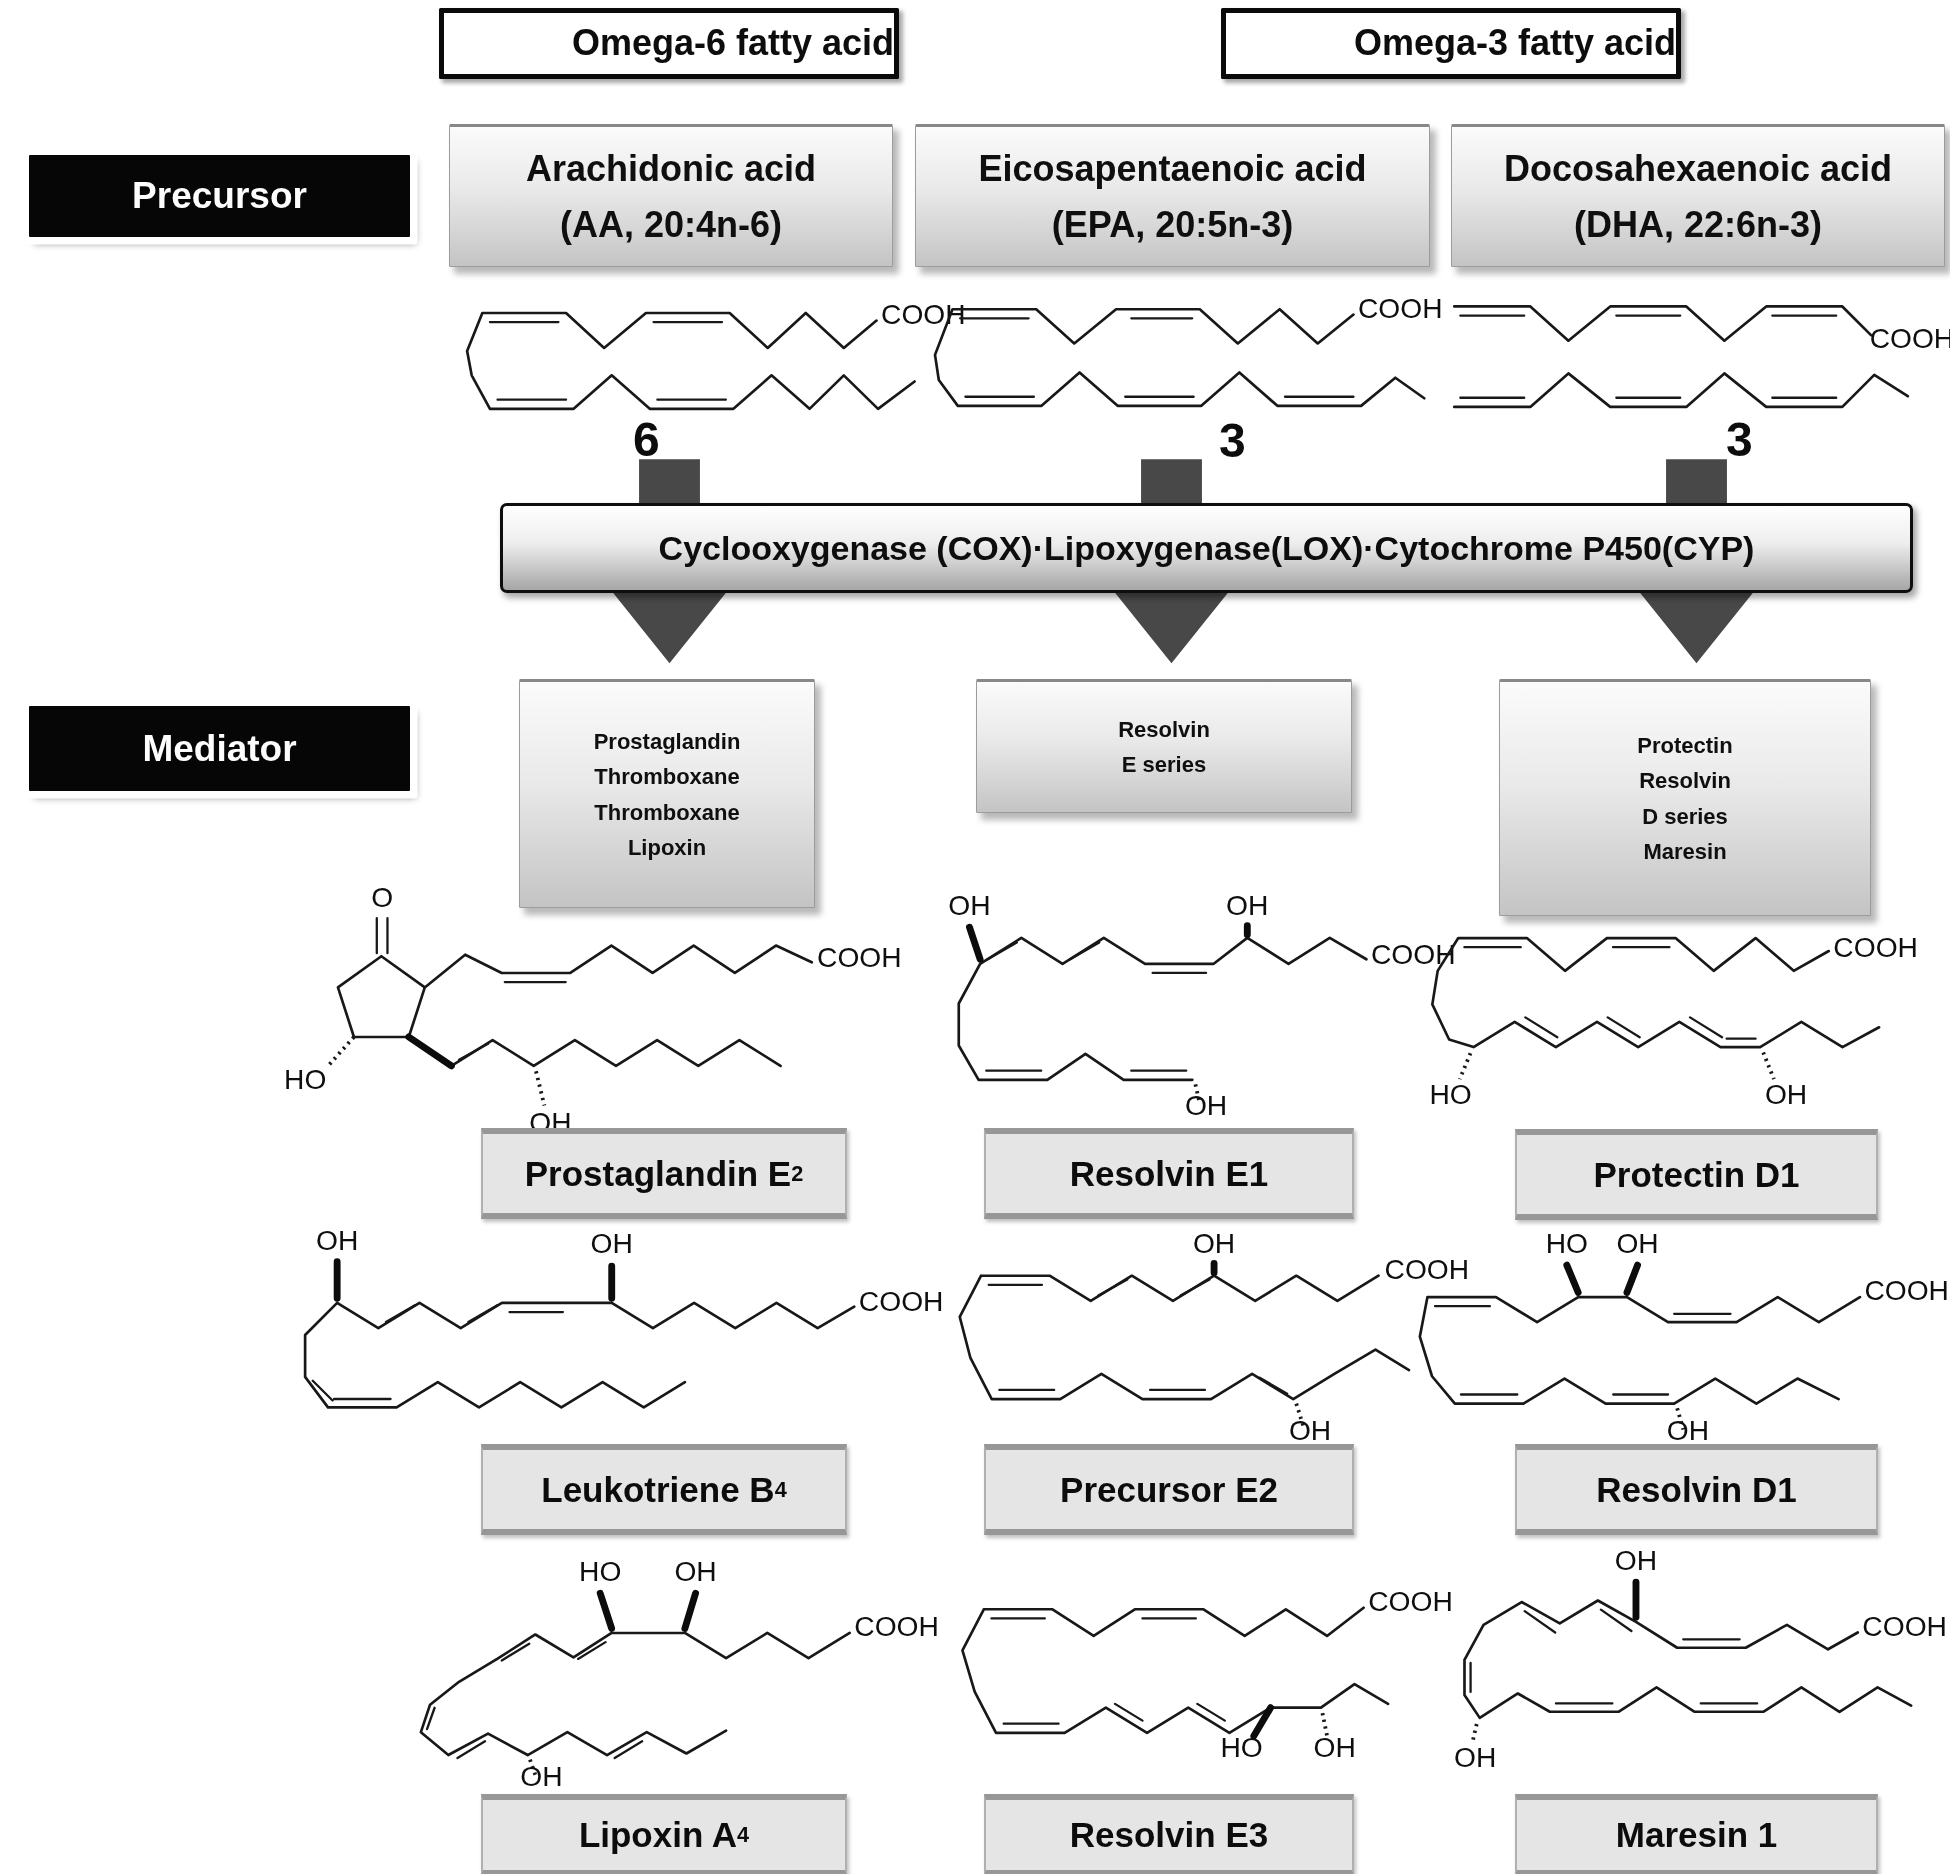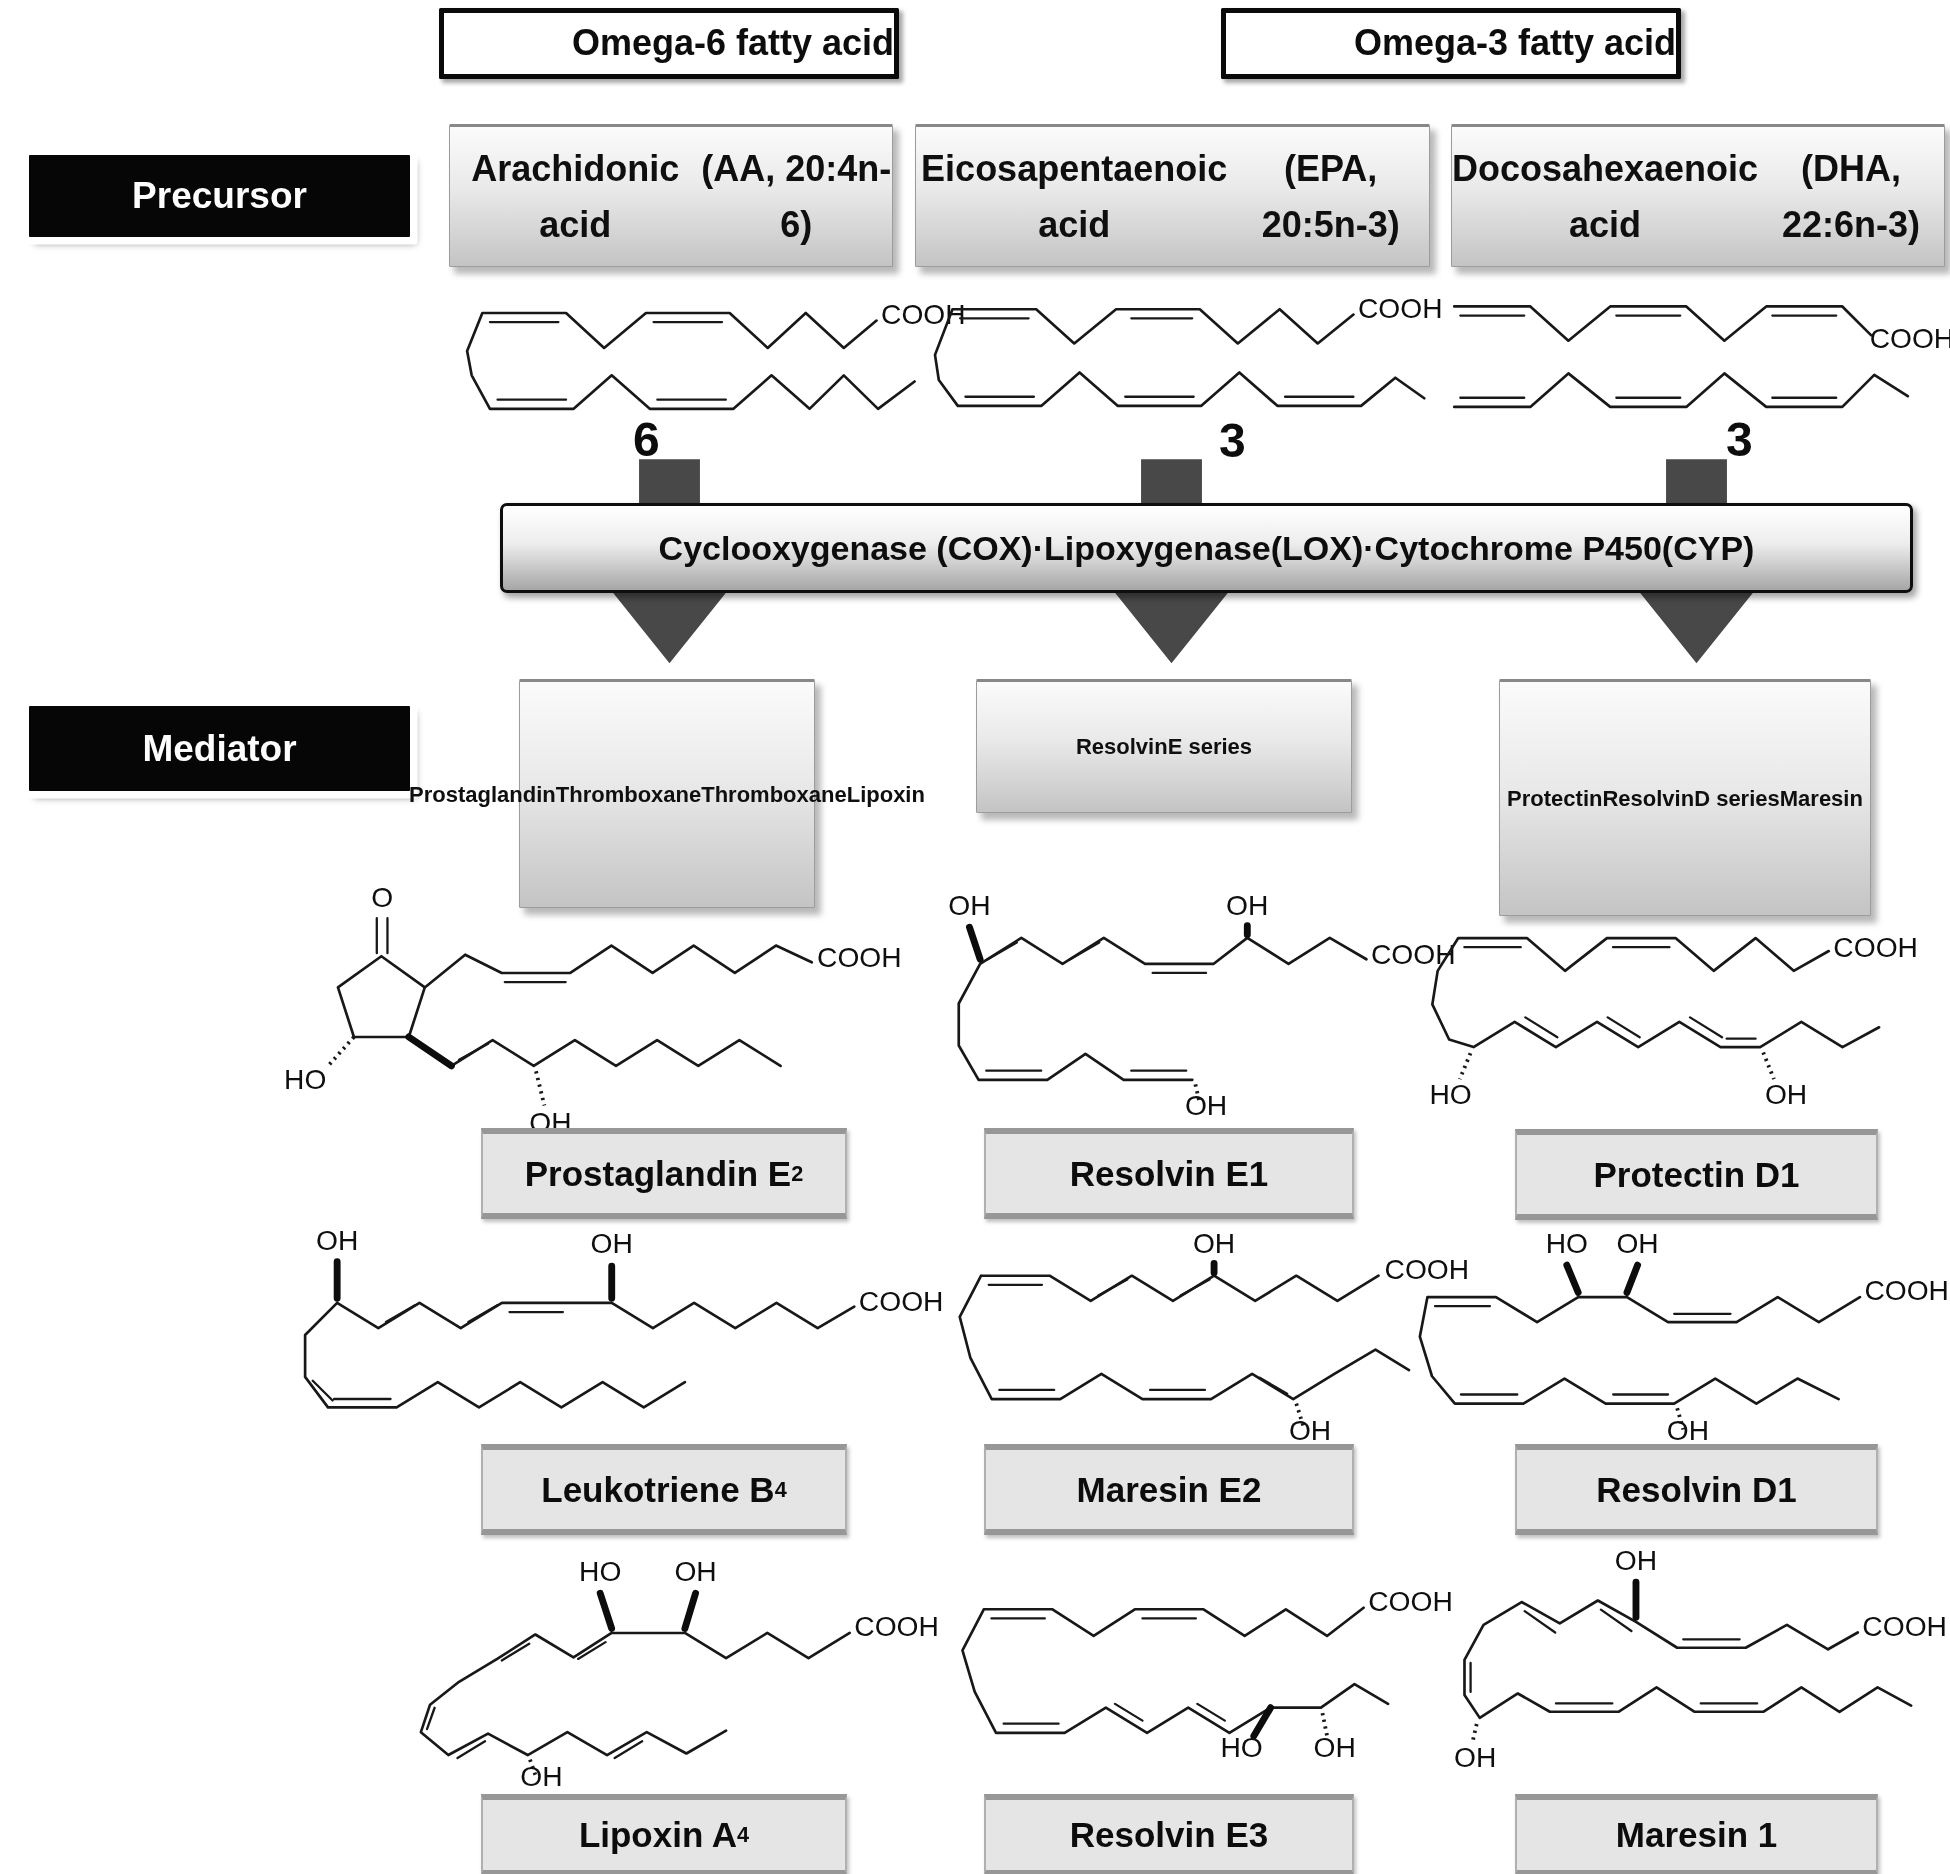--- a/index.html
+++ b/index.html
@@ -4,21 +4,21 @@
 <style>
   html,body{margin:0;padding:0;background:#fff;font-family:"Liberation Sans",sans-serif;}
   #canvas{position:relative;width:1951px;height:1874px;background:#ffffff;overflow:hidden;}
   .abs{position:absolute;}
   .hdrbox{border:5.3px solid #0a0a0a;background:#fff;display:flex;align-items:center;justify-content:flex-end;
     font-weight:bold;font-size:36px;color:#0d0d0d;box-shadow:3.1px 3.8px 4.6px rgba(0,0,0,.35);border-radius:1.5px;}
   .blackbox{background:#060606;color:#fdfdfd;display:flex;align-items:center;justify-content:center;
     font-weight:bold;font-size:37px;border-radius:1px;box-shadow:0 0 0 7.6px #fff,5.3px 6.9px 7.6px rgba(0,0,0,.4);}
   .graybox{background:linear-gradient(180deg,#fbfbfb 0%,#e9e9e9 45%,#c4c4c4 100%);
     border:1.5px solid #9c9c9c;border-top:3.8px solid #888;box-shadow:5.3px 6.9px 6.9px rgba(0,0,0,.28);
-    display:flex;flex-direction:row;align-items:center;justify-content:center;font-weight:bold;color:#0f0f0f;border-radius:1.5px;text-align:center;}
+    display:flex;flex-direction:column;align-items:center;justify-content:center;font-weight:bold;color:#0f0f0f;border-radius:1.5px;text-align:center;}
   .precursor-box{font-size:36px;line-height:1.55;}
   .med-box{font-size:22px;line-height:1.6;}
   .enzyme-bar{background:linear-gradient(180deg,#ffffff 0%,#ededed 45%,#a6a6a6 100%);
     border:3.8px solid #0e0e0e;border-radius:6.9px;display:flex;align-items:center;justify-content:center;
     font-weight:bold;font-size:34px;color:#0d0d0d;z-index:2;box-shadow:3.1px 4.6px 6.1px rgba(0,0,0,.35);}
   .arrow{z-index:1;}
   .labelbox{background:#e5e5e5;border-left:2.3px solid #b0b0b0;border-right:2.3px solid #b0b0b0;
     border-top:6.1px solid #979797;border-bottom:6.1px solid #979797;box-shadow:1.5px 3.1px 3.8px rgba(0,0,0,.25);
     display:flex;align-items:center;justify-content:center;font-weight:bold;font-size:35px;color:#0c0c0c;}
   .labelbox sub{font-size:0.62em;vertical-align:-7.6px;font-weight:bold;}
@@ -186,21 +186,21 @@
     <text class="mid" x="298" y="34">OH</text>
     <text class="mid" x="364" y="280">OH</text>
     <text x="596" y="96">COOH</text>
   </svg>
 
   <div class="abs labelbox" style="left:481px;top:1444px;width:362px;height:79px">
     <span>Leukotriene B</span>
       <sub>4</sub>
   </div>
   <div class="abs labelbox" style="left:984px;top:1444px;width:366px;height:79px">
-    <span>Maresin E2</span>
+    <span>Precursor E2</span>
       <sub></sub>
   </div>
   <div class="abs labelbox" style="left:1515px;top:1444px;width:359px;height:79px">
     <span>Resolvin D1</span>
       <sub></sub>
   </div>
 
   <svg class="abs chem" style="left:221px;top:1555px" width="721" height="233" viewBox="0 0 945 305">
     <path class="bond" d="M512,102 L608,102 M608,102 L662,135 L716,102 L770,135 L824,102 M512,102 L462,134 L412,104 L362,136 L312,166 L274,196 L262,232 L298,262 L350,234 L402,262 L454,232 L506,262 L558,232 L610,260 L662,230"></path>
     <path class="wedge" d="M497,50 L512,96 M622,50 L608,96"></path>

